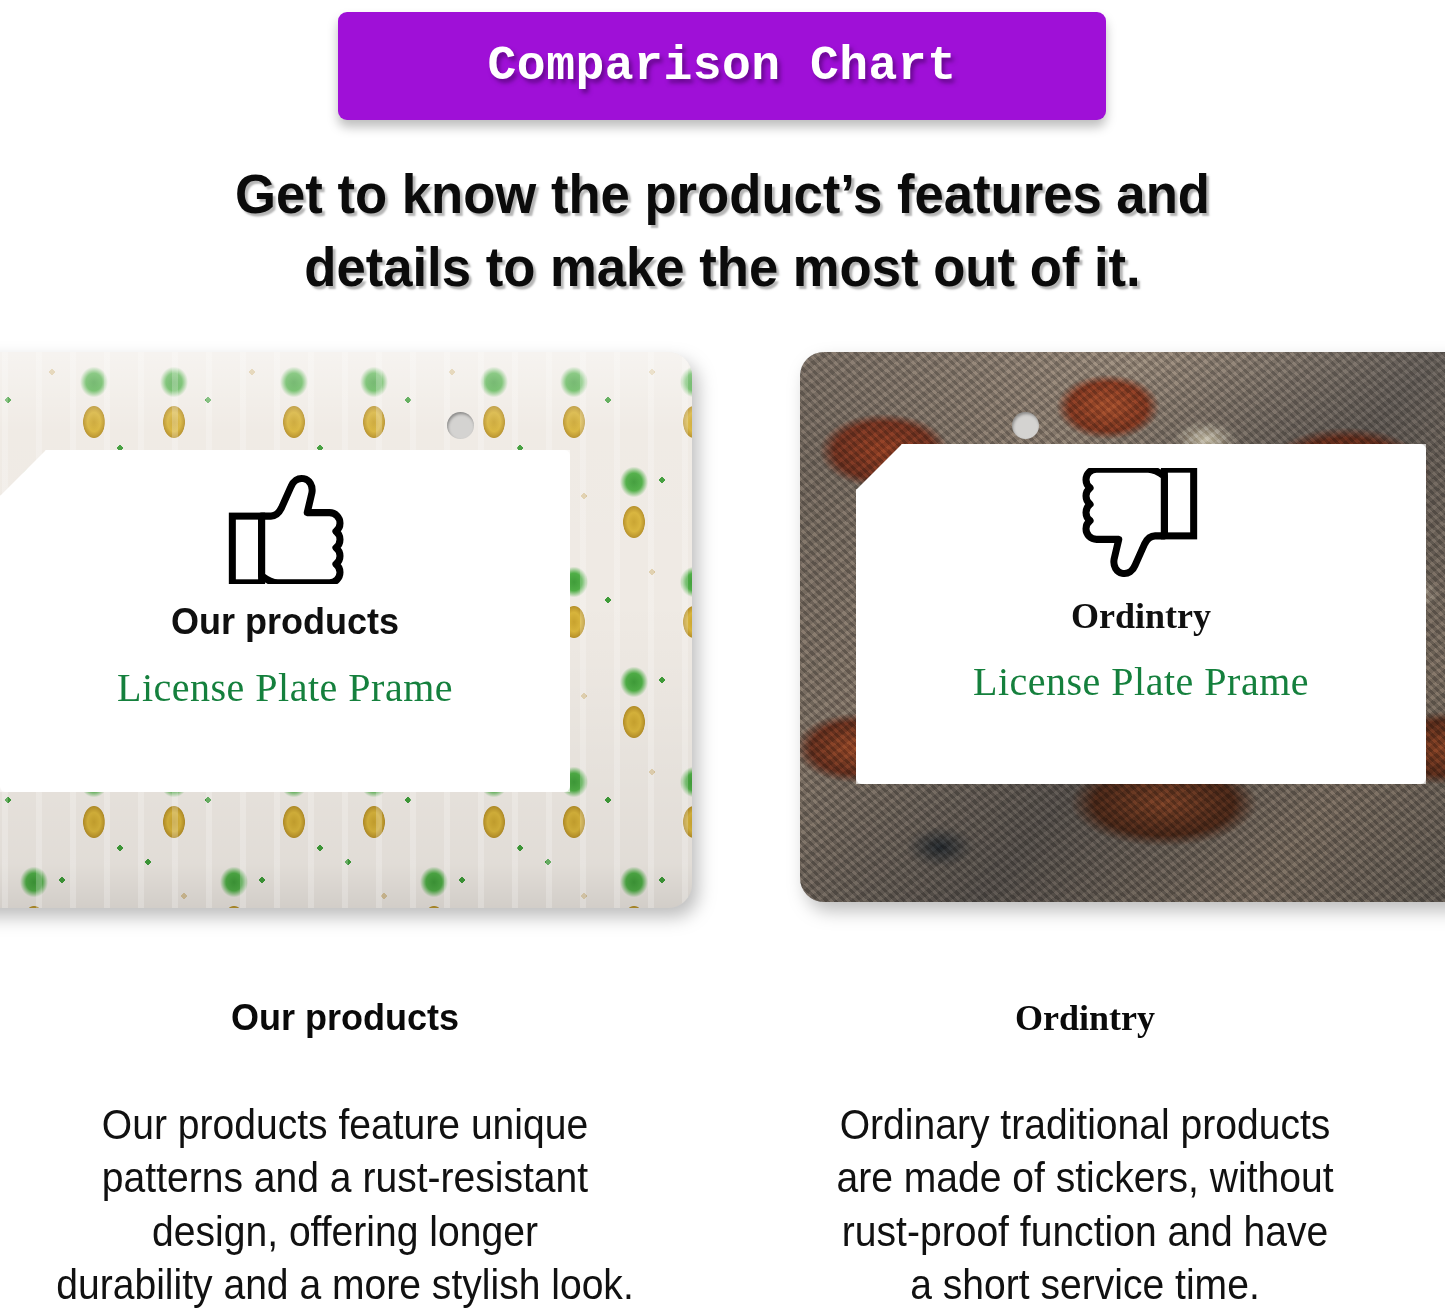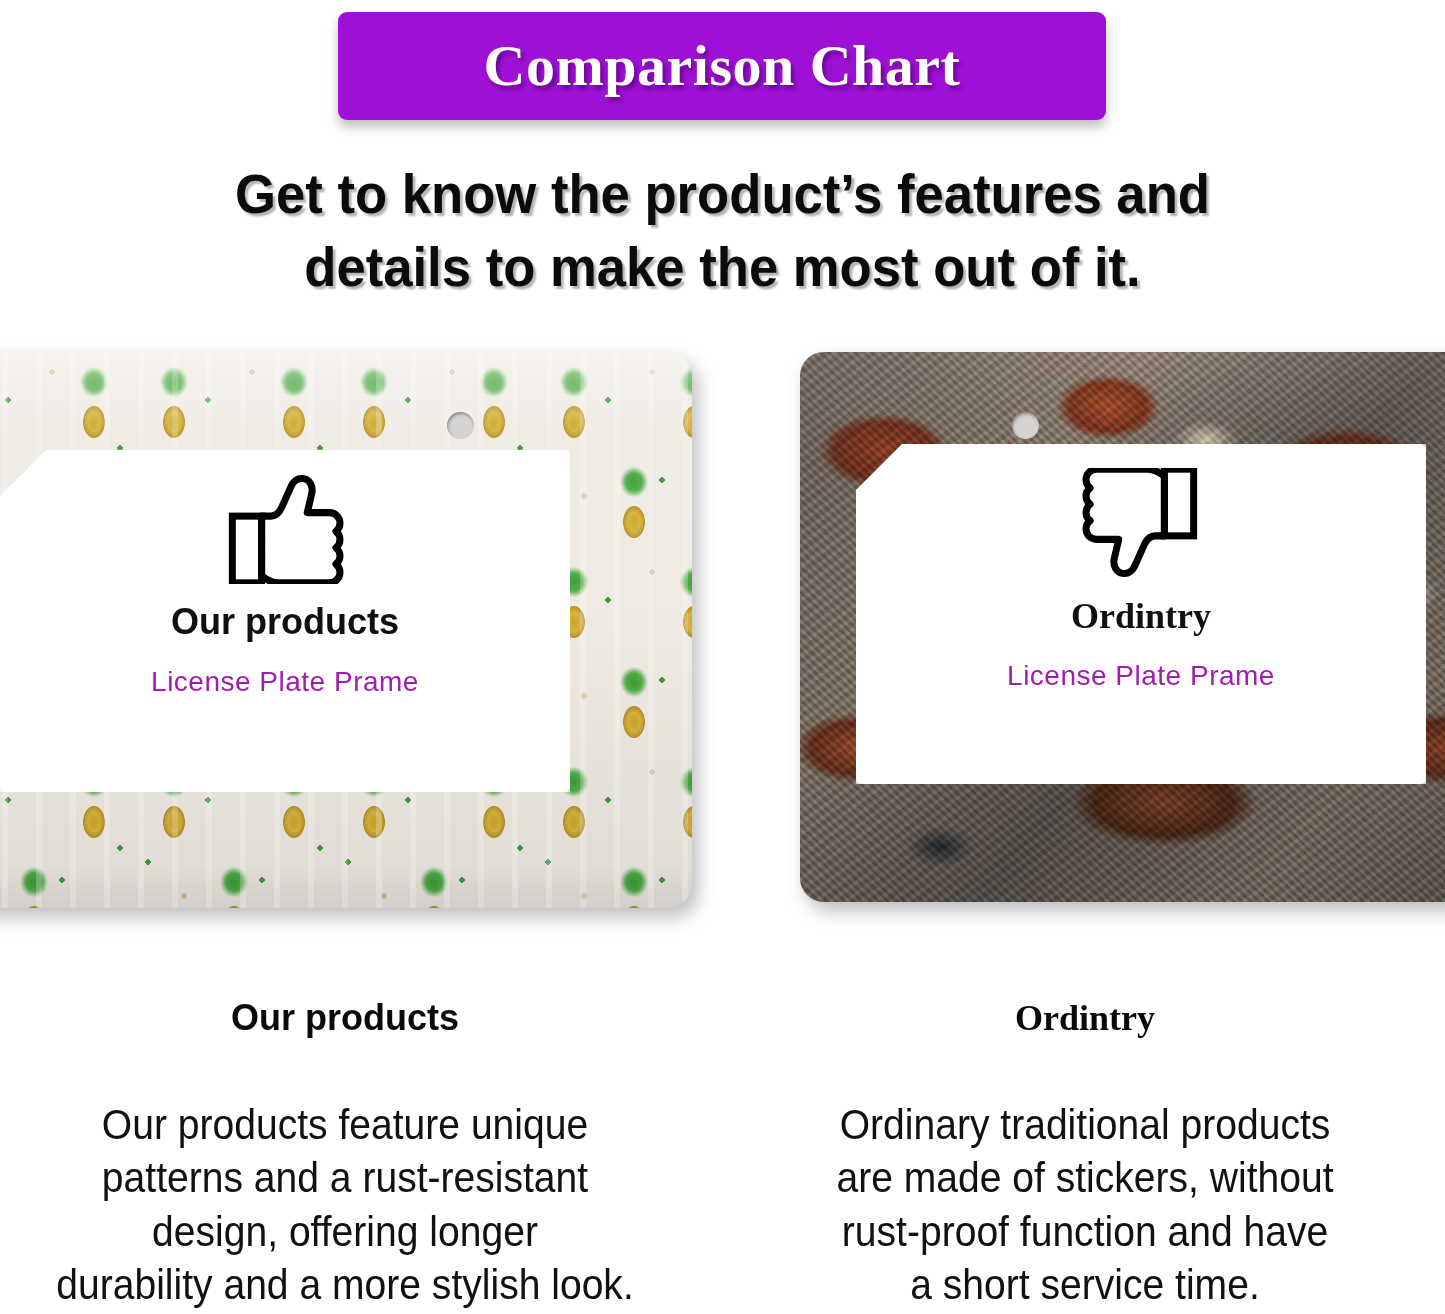--- a/index.html
+++ b/index.html
@@ -24,23 +24,23 @@
     width: 768px;
     height: 108px;
     background: #9F10D7;
     border-radius: 9px;
     box-shadow: 0 7px 11px rgba(0,0,0,0.26);
     display: flex;
     align-items: center;
     justify-content: center;
   }
   #title-text {
-    font-family: Liberation Serif, serif;
+    font-family: Liberation Mono, monospace;
     font-weight: bold;
-    font-size: 58px;
+    font-size: 48px;
     color: #ffffff;
     letter-spacing: 0.5px;
     text-shadow: 3px 4px 4px rgba(60,0,85,0.55);
     white-space: nowrap;
     line-height: 1;
   }
 
   
   #subtitle {
     position: absolute;
@@ -194,25 +194,25 @@
     margin-top: 20px;
     font-size: 36px;
     line-height: 1;
     color: #101010;
   }
   .brand-label.sans { font-family: "Liberation Sans", sans-serif; font-weight: bold; }
   .brand-label.serif { font-family: "Liberation Serif", serif; font-weight: bold; }
 
   .product-label {
     margin-top: 28px;
-    font-family: Liberation Sans, sans-serif;
+    font-family: Liberation Serif, serif;
     font-weight: 300;
-    font-size: 28px;
+    font-size: 40px;
     line-height: 1;
-    color: #a21caf;
+    color: #15803d;
     letter-spacing: 0.5px;
   }
 
   
   .col {
     position: absolute;
     top: 1000px;
     width: 690px;
     text-align: center;
   }

